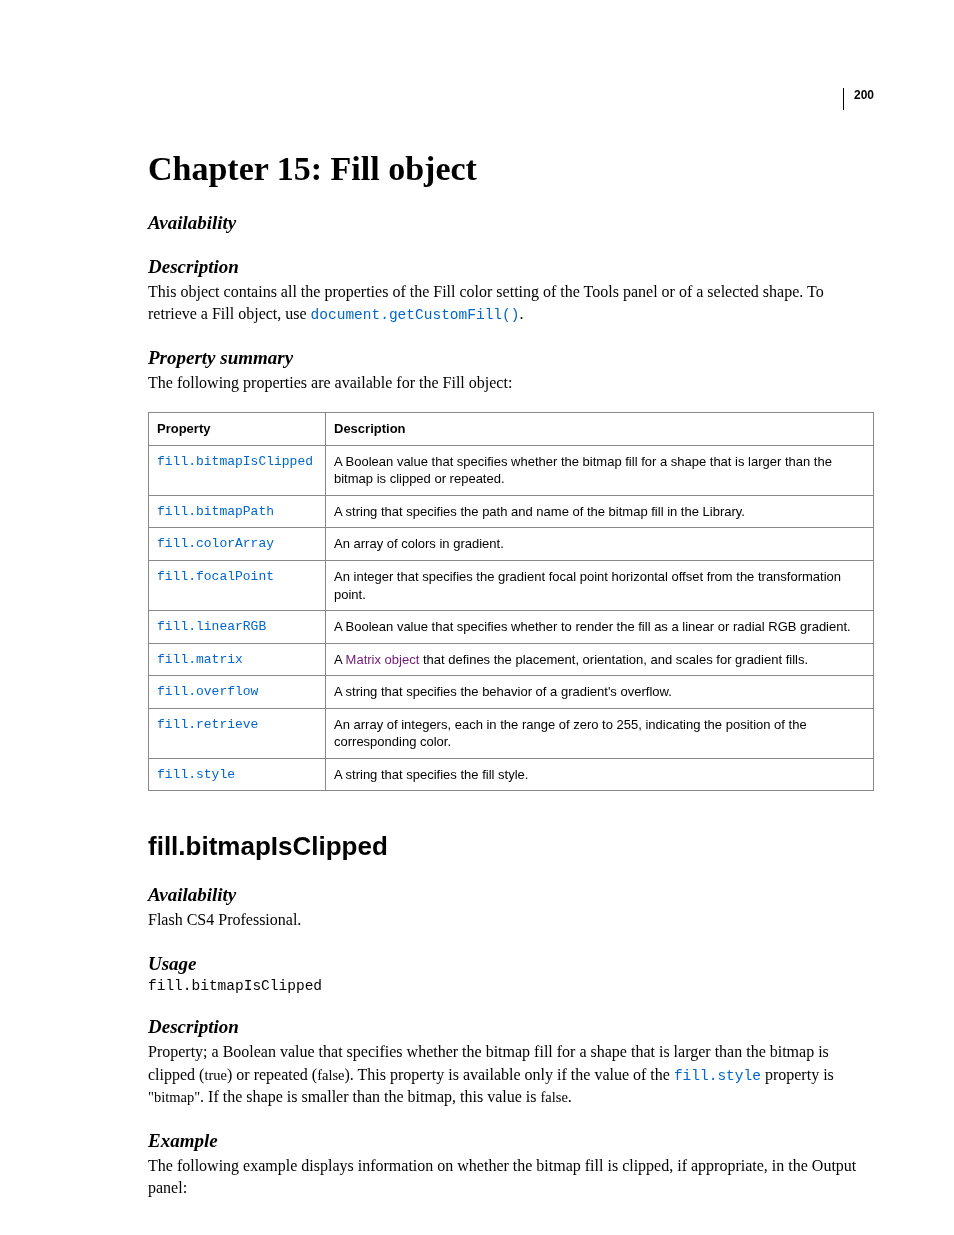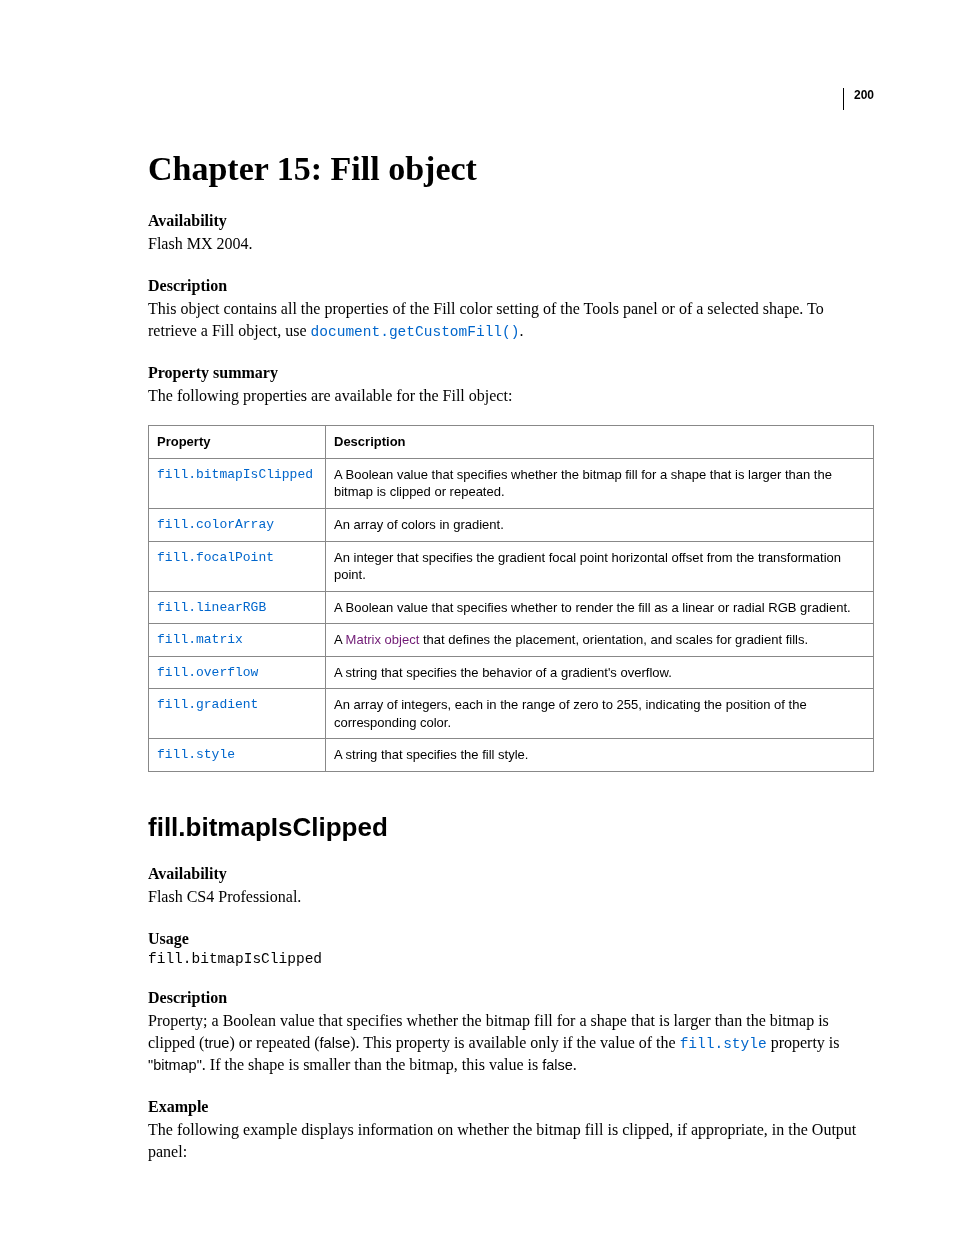--- a/index.html
+++ b/index.html
@@ -38,30 +38,31 @@
   }
   h2 {
     font-family: "Myriad Pro", Arial, Helvetica, sans-serif;
     font-weight: bold;
     font-size: 26px;
     margin: 40px 0 18px 0;
   }
   .subhead {
     font-family: "Minion Pro", "Times New Roman", Georgia, serif;
     font-weight: bold;
-    font-size: 16px;
+    font-size: 19px;
     margin: 22px 0 3px 0;
+    font-style: italic;
   }
   p {
     margin: 0 0 4px 0;
     font-size: 16px;
     line-height: 1.38;
   }
   code, .mono {
-    font-family: Liberation Sans, sans-serif;
+    font-family: Liberation Serif, serif;
     font-size: 14.5px;
   }
   a.link, .link {
     color: #0066cc;
     text-decoration: none;
     font-family: "Courier New", Courier, monospace;
     font-size: 14.5px;
     margin-top: 43px;
   }
   a.plainlink {
@@ -108,41 +109,44 @@
 
 <div class="page-num-wrap">
   <span class="page-num">200</span>
 </div>
 
 <div class="content">
 
   <h1>Chapter 15: Fill object</h1>
 
   <div class="subhead">Availability</div>
-  <p>Flash MX 2004.</p>
 
   <div class="subhead">Description</div>
   <p>
     <span>This object contains all the properties of the Fill color setting of the Tools panel or of a selected shape. To retrieve a Fill object, use </span><a href="#" class="link">document.getCustomFill()</a><span>.</span>
   </p>
 
   <div class="subhead">Property summary</div>
   <p>The following properties are available for the Fill object:</p>
 
   <table class="prop-table">
     <thead>
       <tr>
         <th>Property</th>
         <th>Description</th>
       </tr>
     </thead>
     <tbody>
       <tr>
         <td class="propcell"><a href="#">fill.bitmapIsClipped</a></td>
         <td>A Boolean value that specifies whether the bitmap fill for a shape that is larger than the bitmap is clipped or repeated.</td>
+      </tr>
+      <tr>
+        <td class="propcell"><a href="#">fill.bitmapPath</a></td>
+        <td>A string that specifies the path and name of the bitmap fill in the Library.</td>
       </tr>
       <tr>
         <td class="propcell"><a href="#">fill.colorArray</a></td>
         <td>An array of colors in gradient.</td>
       </tr>
       <tr>
         <td class="propcell"><a href="#">fill.focalPoint</a></td>
         <td>An integer that specifies the gradient focal point horizontal offset from the transformation point.</td>
       </tr>
       <tr>
@@ -153,21 +157,21 @@
         <td class="propcell"><a href="#">fill.matrix</a></td>
         <td>
           <span>A </span><a href="#" class="plainlink">Matrix object</a><span> that defines the placement, orientation, and scales for gradient fills.</span>
         </td>
       </tr>
       <tr>
         <td class="propcell"><a href="#">fill.overflow</a></td>
         <td>A string that specifies the behavior of a gradient's overflow.</td>
       </tr>
       <tr>
-        <td class="propcell"><a href="#">fill.gradient</a></td>
+        <td class="propcell"><a href="#">fill.retrieve</a></td>
         <td>An array of integers, each in the range of zero to 255, indicating the position of the corresponding color.</td>
       </tr>
       <tr>
         <td class="propcell"><a href="#">fill.style</a></td>
         <td>A string that specifies the fill style.</td>
       </tr>
     </tbody>
   </table>
 
   <h2>fill.bitmapIsClipped</h2>

